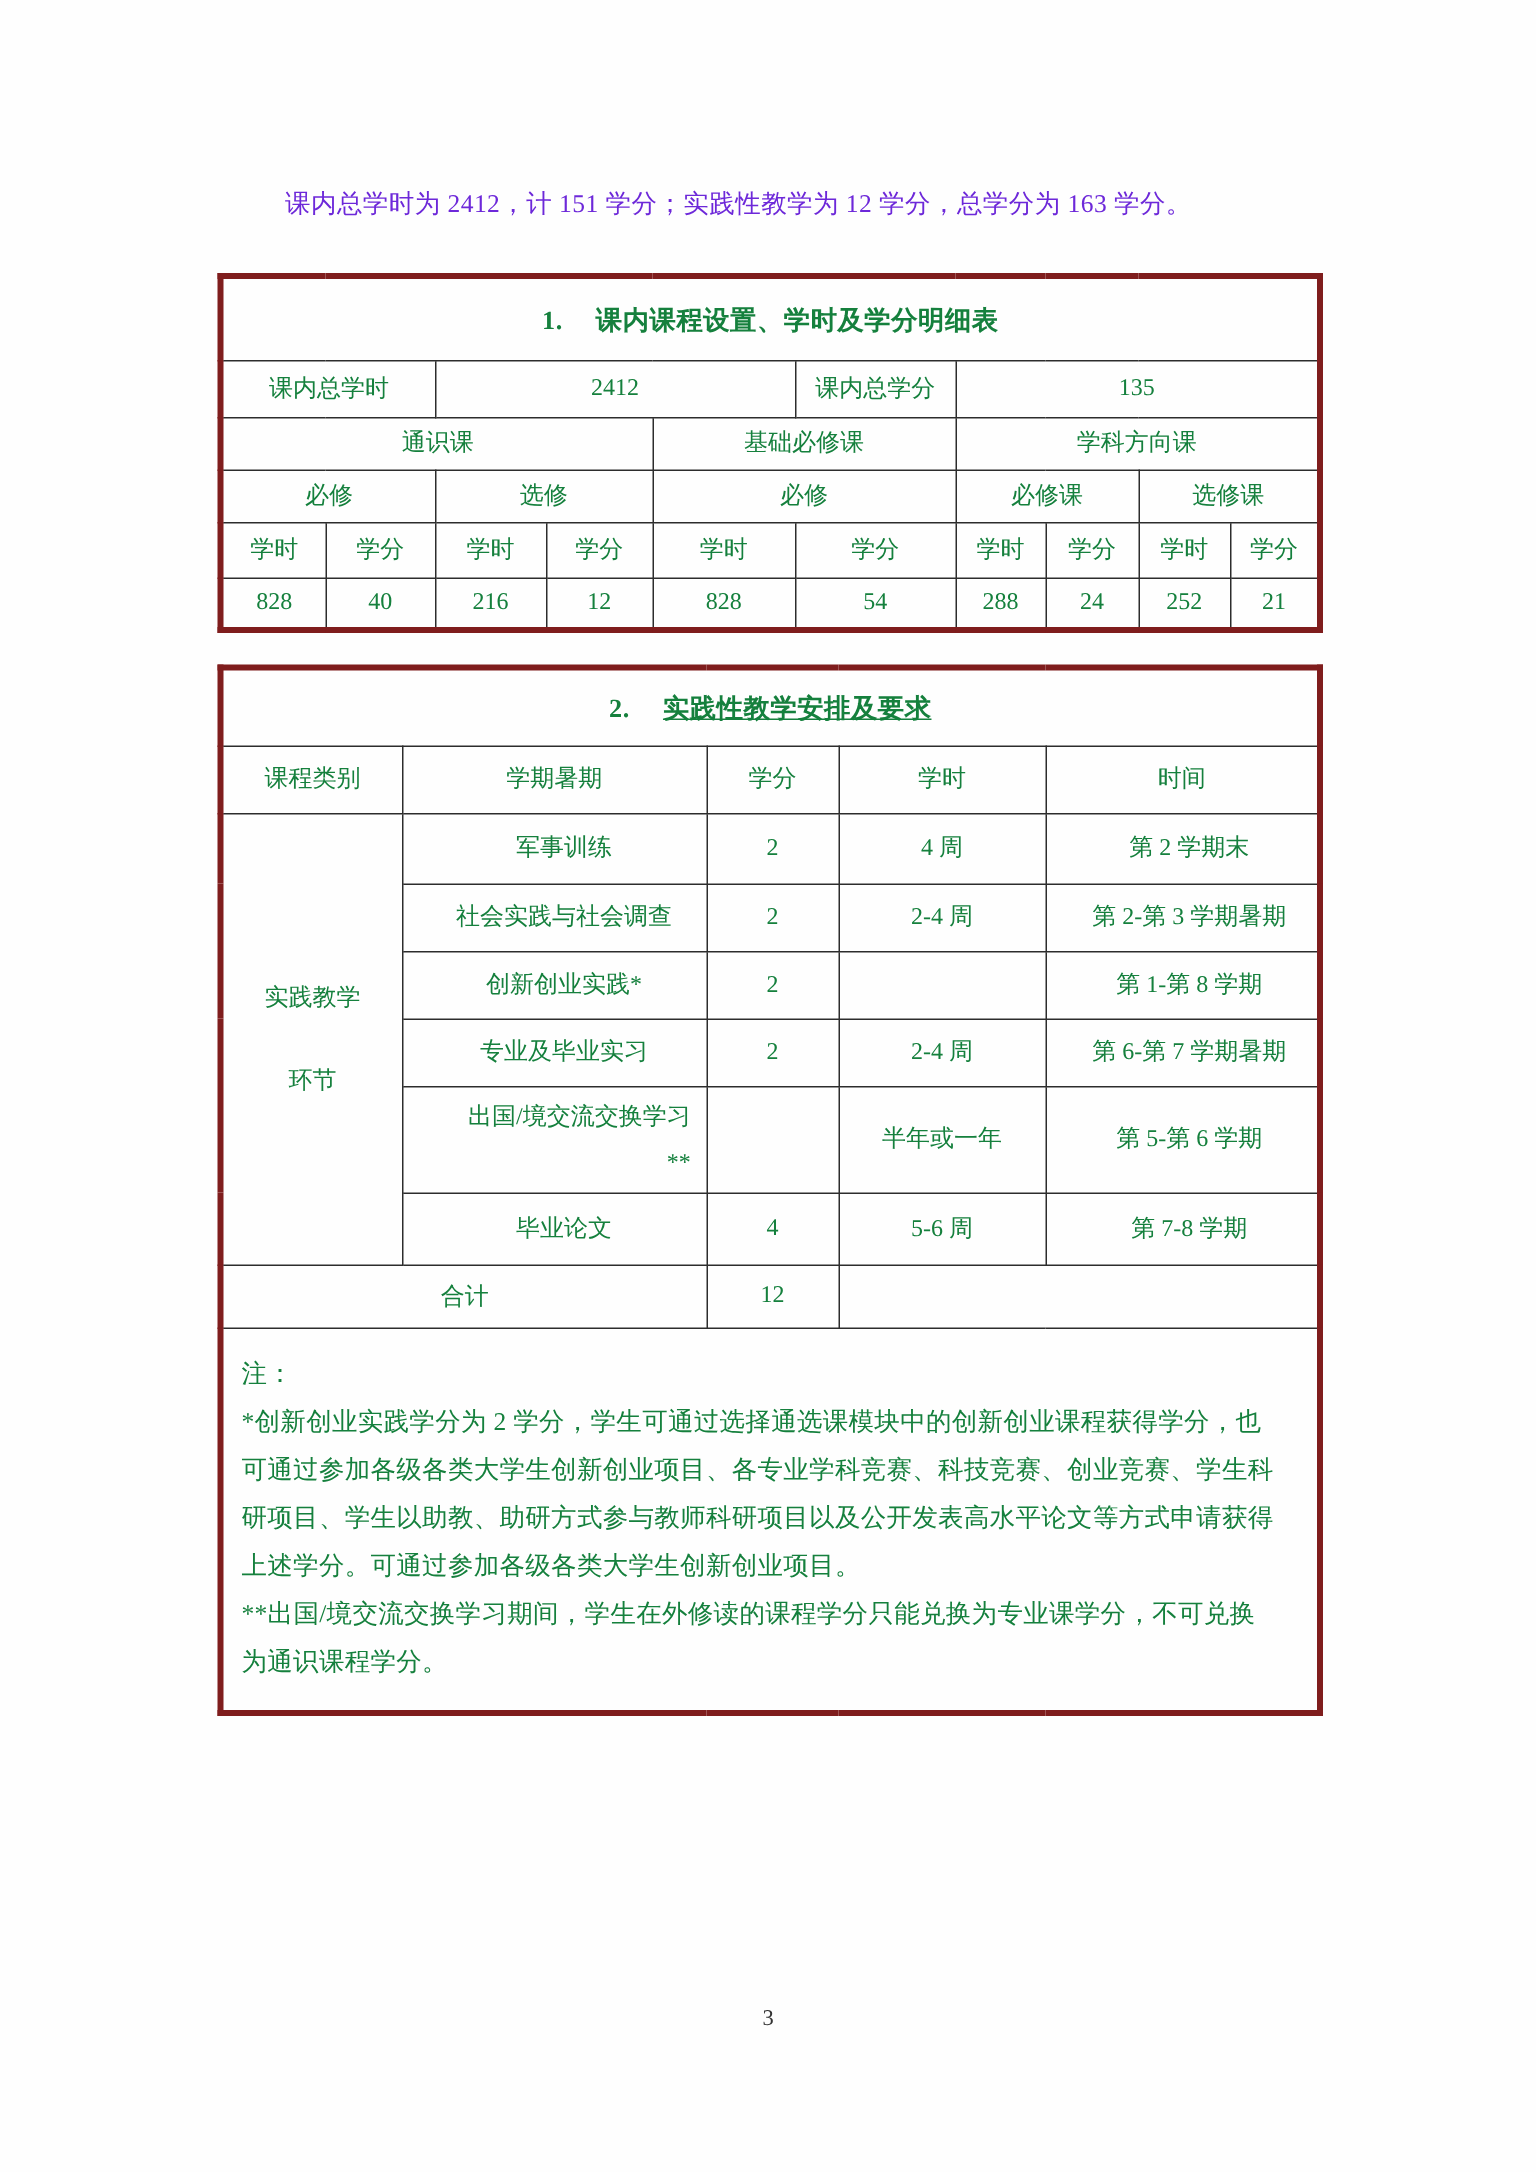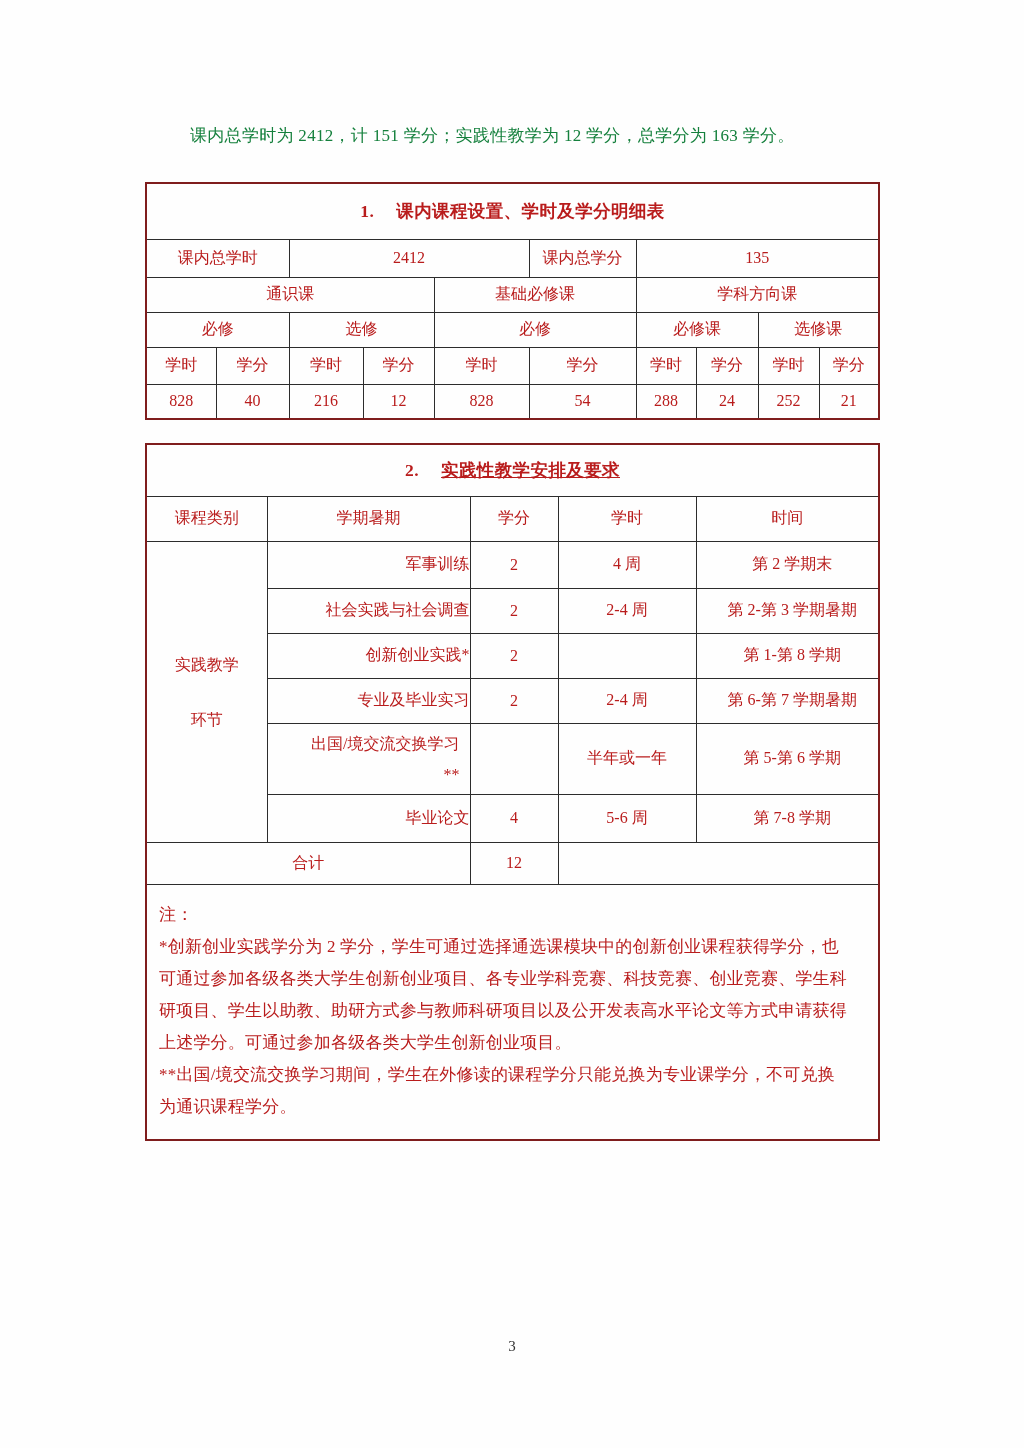--- a/index.html
+++ b/index.html
@@ -6,30 +6,30 @@
   body {
     width: 1024px; height: 1448px;
     background: #ffffff;
     font-family: "Liberation Serif", "DejaVu Serif", serif;
     color: #1c1c1c;
   }
   .page { position: relative; width: 1024px; height: 1448px; background: #fefefe; overflow: hidden; }
 
   .intro {
     position: absolute; left: 190px; top: 122px;
-    font-size: 17px; line-height: 28px; color: #15803d;
+    font-size: 17px; line-height: 28px; color: #6d28d9;
     letter-spacing: 0.3px; margin: 0;
   }
 
   table.doc-table {
     position: absolute; left: 145px;
     width: 733px; table-layout: fixed;
     border-collapse: collapse;
-    border: 2px solid #7f1d1d;
-    font-size: 16px; color: #b91c1c;
+    border: 4px solid #7f1d1d;
+    font-size: 16px; color: #15803d;
   }
   table.doc-table td {
     border: 1px solid #2c2c2c;
     text-align: center; vertical-align: middle;
     padding: 0; overflow: hidden;
   }
   .t1 { top: 182px; }
   .t2 { top: 443px; }
 
   td.title-cell {
@@ -50,21 +50,21 @@
   
   .t2 tr.rt   { height: 52px; text-decoration: underline; }
   .t2 tr.rh   { height: 45px; }
   .t2 tr.rr   { height: 45px; }
   .t2 tr.rr1  { height: 47px; }
   .t2 tr.rr5  { height: 68px; }
   .t2 tr.rr6  { height: 48px; }
   .t2 tr.rtot { height: 42px; }
 
   .t2 td.name-cell {
-    text-align: right; padding-left: 13px;
+    text-align: center; padding-left: 13px;
   }
   .t2 td.time-cell {
     text-align: center; padding-left: 10px;
   }
   .t2 td.cat-cell {
     line-height: 55px;
   }
   .t2 td.abroad-cell {
     text-align: right; padding: 4px 10px 4px 13px;
     line-height: 31px; vertical-align: middle;

